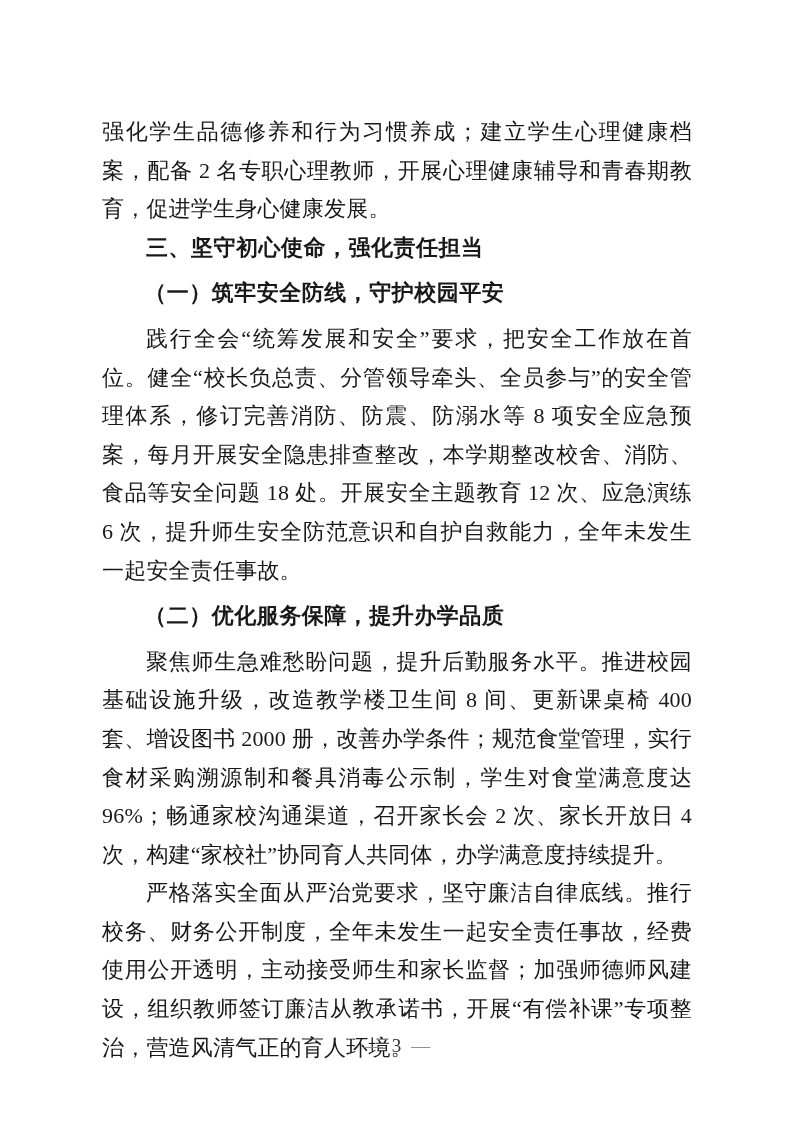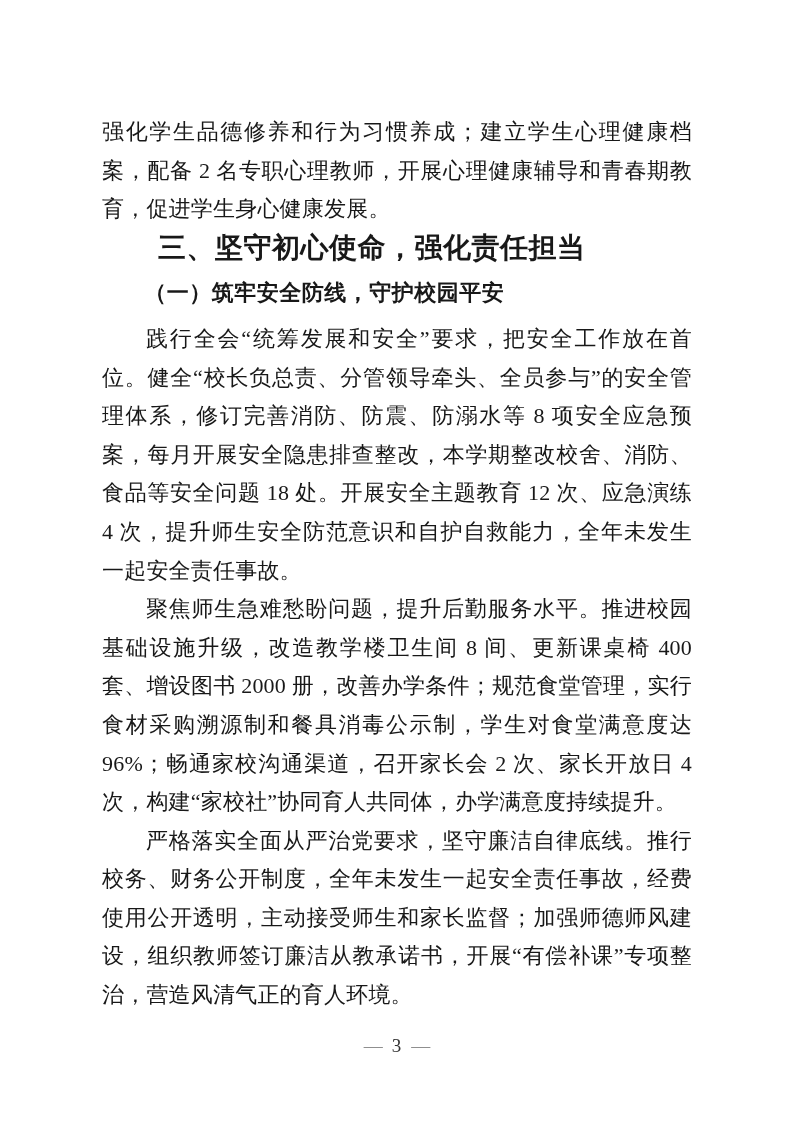--- a/index.html
+++ b/index.html
@@ -30,21 +30,21 @@
     text-justify: inter-ideograph;
     letter-spacing: 0.2px;
   }
   .para.indent {
     text-indent: 2em;
   }
   .section-title {
     margin: 0;
     font-family: "Liberation Sans", "DejaVu Sans", sans-serif;
     font-weight: bold;
-    font-size: 28px;
+    font-size: 22px;
     line-height: 38.6px;
     text-indent: 2em;
     letter-spacing: 0.5px;
   }
   .sub-heading {
     margin: 7px;
     font-size: 22px;
     font-weight: bold;
     line-height: 38.6px;
     text-indent: 1.6em;
@@ -73,22 +73,23 @@
 <body>
 
 <div class="page">
   <div class="content">
 
     <p class="para">强化学生品德修养和行为习惯养成；建立学生心理健康档案，配备 2 名专职心理教师，开展心理健康辅导和青春期教育，促进学生身心健康发展。</p>
 
     <h2 class="section-title">三、坚守初心使命，强化责任担当</h2>
 
     <h3 class="sub-heading">（一）筑牢安全防线，守护校园平安</h3>
-    <p class="para indent">践行全会“统筹发展和安全”要求，把安全工作放在首位。健全“校长负总责、分管领导牵头、全员参与”的安全管理体系，修订完善消防、防震、防溺水等 8 项安全应急预案，每月开展安全隐患排查整改，本学期整改校舍、消防、食品等安全问题 18 处。开展安全主题教育 12 次、应急演练 4 次，提升师生安全防范意识和自护自救能力，全年未发生一起安全责任事故。</p>
+    <p class="para indent">践行全会“统筹发展和安全”要求，把安全工作放在首位。健全“校长负总责、分管领导牵头、全员参与”的安全管理体系，修订完善消防、防震、防溺水等 8 项安全应急预案，每月开展安全隐患排查整改，本学期整改校舍、消防、食品等安全问题 18 处。开展安全主题教育 12 次、应急演练 6 次，提升师生安全防范意识和自护自救能力，全年未发生一起安全责任事故。</p>
 
+    <h3 class="sub-heading">（二）优化服务保障，提升办学品质</h3>
     <p class="para indent">聚焦师生急难愁盼问题，提升后勤服务水平。推进校园基础设施升级，改造教学楼卫生间 8 间、更新课桌椅 400 套、增设图书 2000 册，改善办学条件；规范食堂管理，实行食材采购溯源制和餐具消毒公示制，学生对食堂满意度达 96%；畅通家校沟通渠道，召开家长会 2 次、家长开放日 4 次，构建“家校社”协同育人共同体，办学满意度持续提升。</p>
 
     <p class="para indent">严格落实全面从严治党要求，坚守廉洁自律底线。推行校务、财务公开制度，全年未发生一起安全责任事故，经费使用公开透明，主动接受师生和家长监督；加强师德师风建设，组织教师签订廉洁从教承诺书，开展“有偿补课”专项整治，营造风清气正的育人环境。</p>
 
   </div>
 
   <div class="footer">
     <span class="dash">—</span><span class="num">3</span><span class="dash">—</span>
   </div>
 </div>

